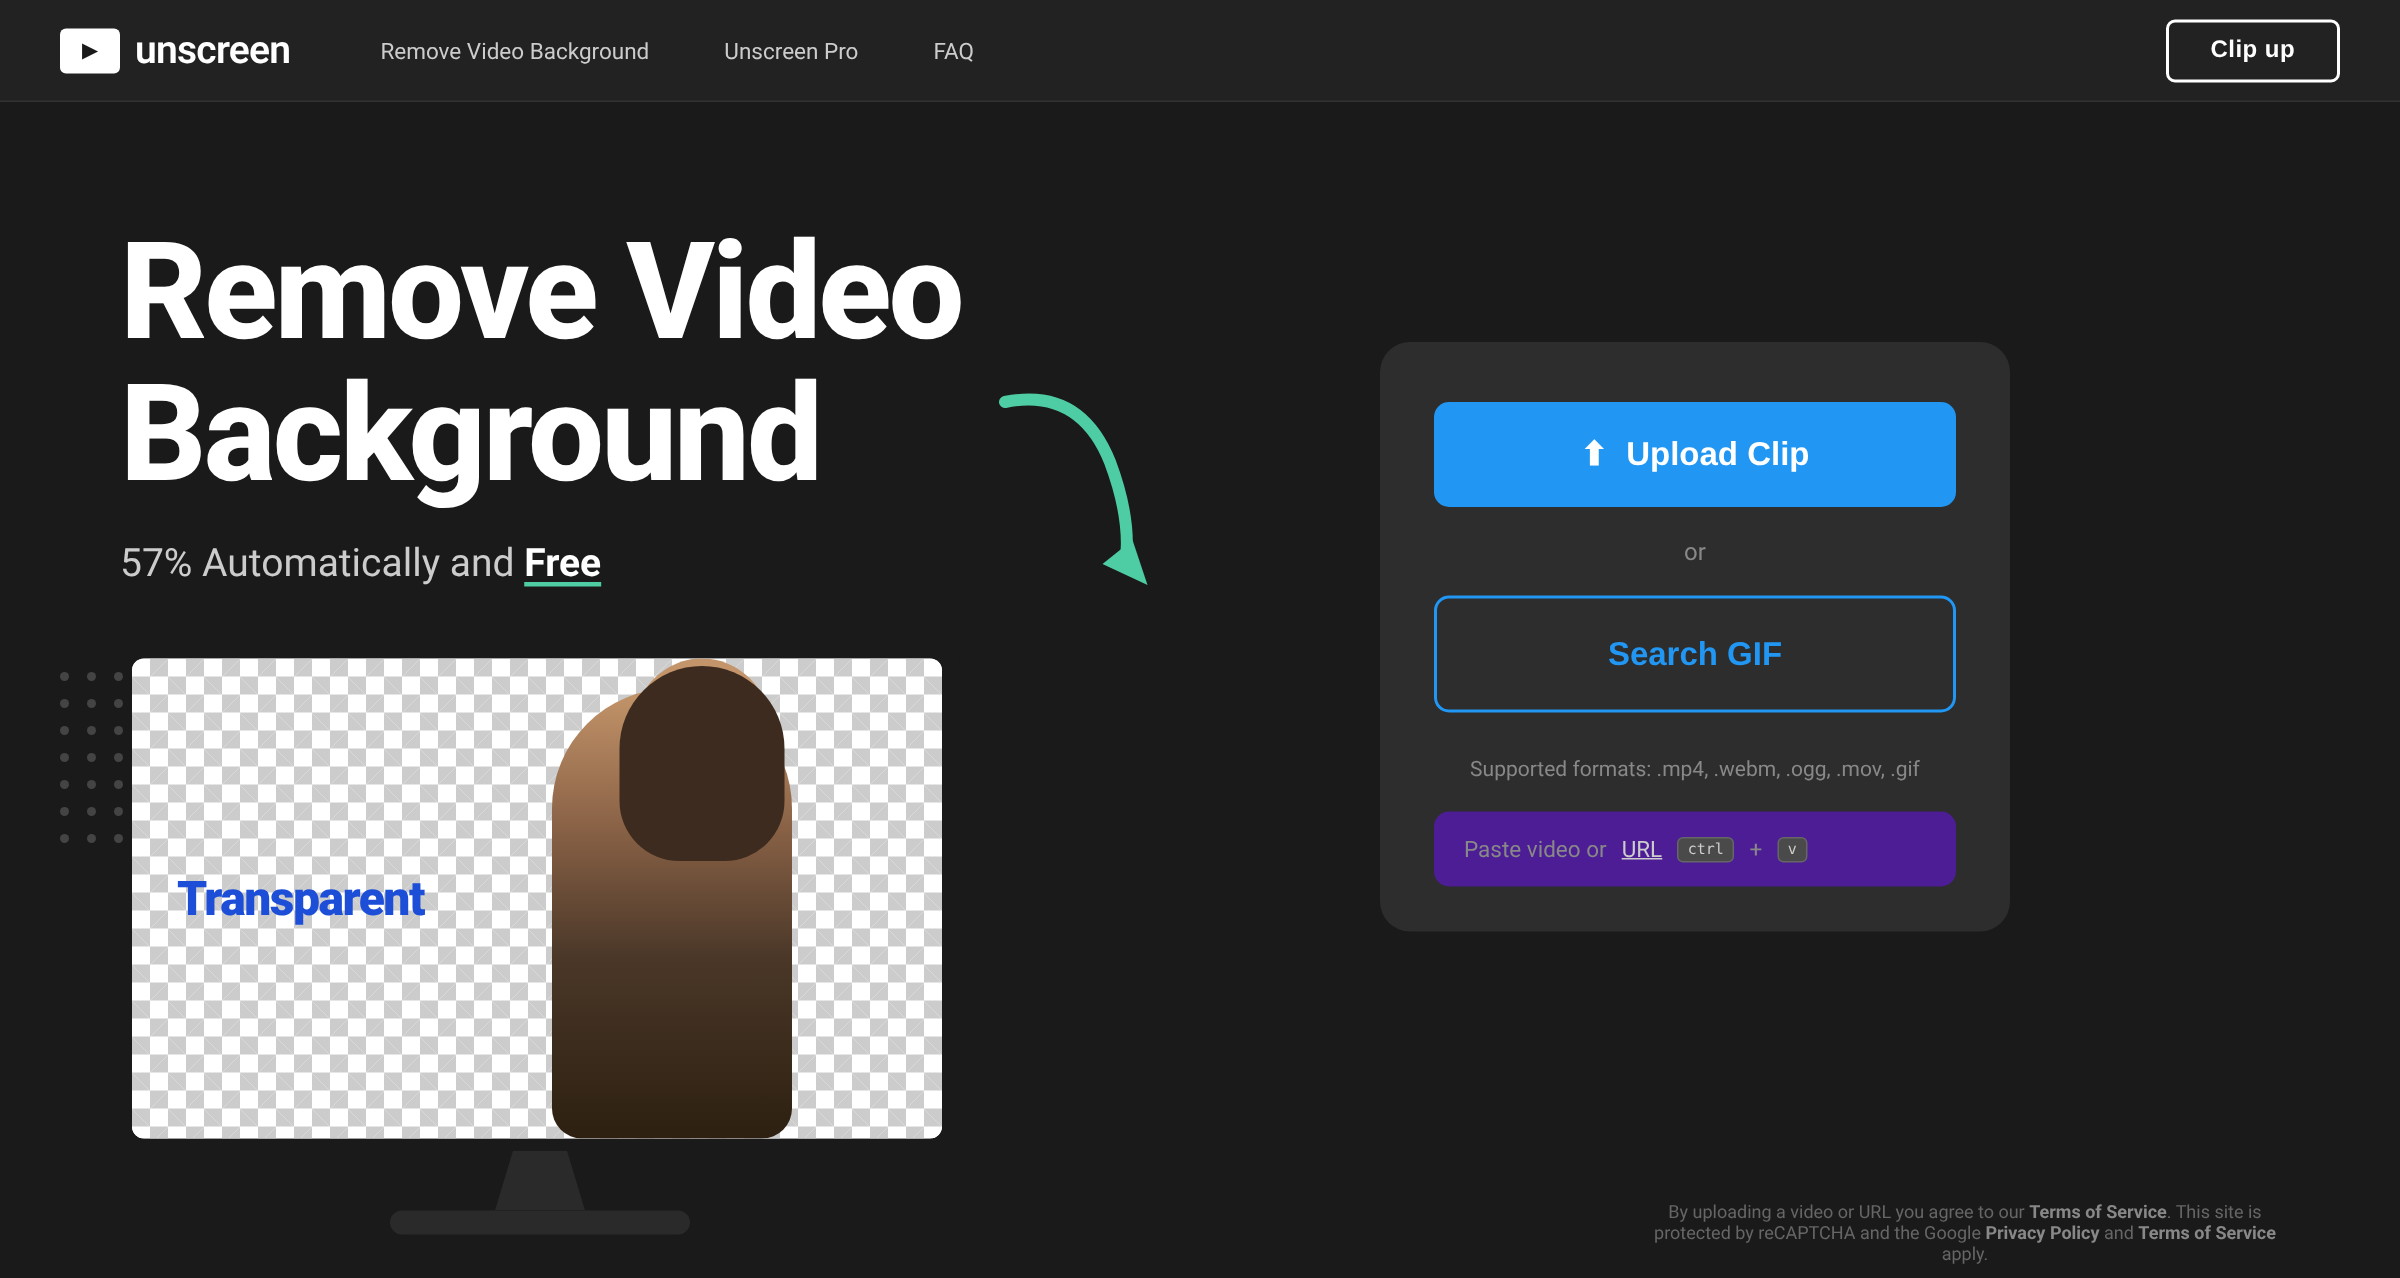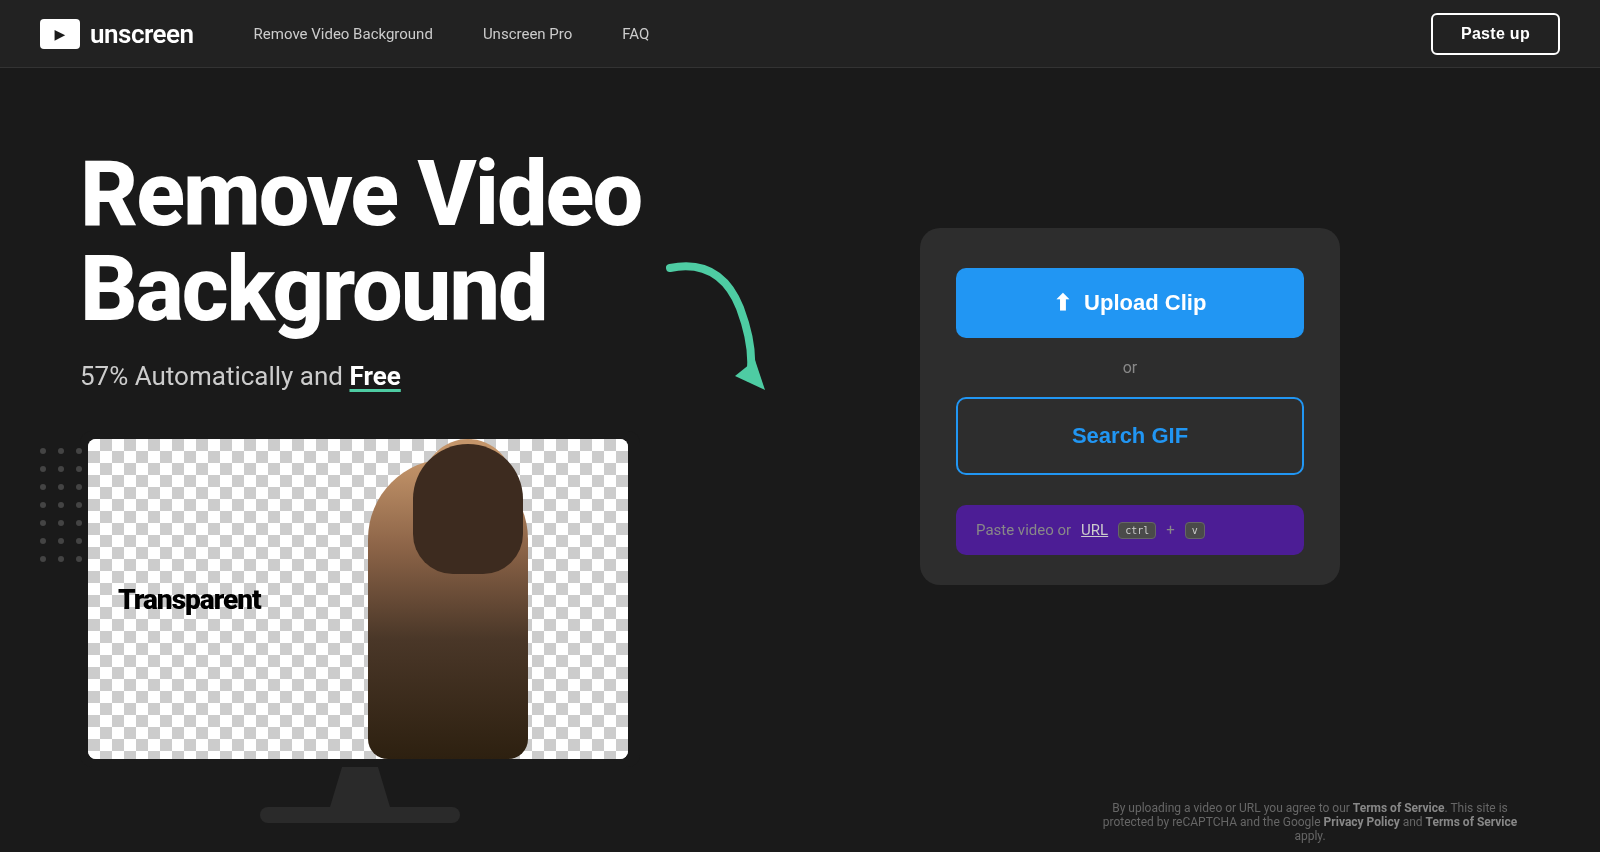--- a/index.html
+++ b/index.html
@@ -166,23 +166,23 @@
       background-size: 24px 24px;
       background-position: 0 0, 0 12px, 12px -12px, -12px 0px;
       background-color: #fff;
     }
 
     .transparent-label {
       position: absolute;
       top: 50%;
       left: 30px;
       transform: translateY(-50%);
-      font-size: 28px;
+      font-size: 32px;
       font-weight: 900;
-      color: #000000;
+      color: #1d4ed8;
       letter-spacing: -1px;
     }
 
     
     .person-shape {
       position: absolute;
       right: 80px;
       bottom: 0;
       width: 200px;
       height: 310px;
@@ -382,21 +382,21 @@
     <span class="logo-text">unscreen</span>
   </div>
 
   <div class="nav-links">
     <a class="nav-link">Remove Video Background</a>
     <a class="nav-link">Unscreen Pro</a>
     <a class="nav-link">FAQ</a>
   </div>
 
   <div class="nav-right">
-    <button class="signup-btn">Paste up</button>
+    <button class="signup-btn">Clip up</button>
   </div>
 </nav>
 
 <div class="main">
 
   <div class="left-section">
     <h1 class="hero-title">
       <span>Remove Video</span><br>
       <span>Background</span>
     </h1>
@@ -458,20 +458,21 @@
     <div class="upload-card">
       <button class="upload-btn">
         <span class="upload-icon">⬆</span>
         <span>Upload Clip</span>
       </button>
 
       <div class="or-divider">or</div>
 
       <button class="search-gif-btn">Search GIF</button>
 
+      <p class="supported-formats">Supported formats: .mp4, .webm, .ogg, .mov, .gif</p>
 
       <div class="paste-section">
         <span>Paste video or </span>
         <span class="url-link">URL</span>
         <span class="key-badge">ctrl</span>
         <span>+</span>
         <span class="key-badge">v</span>
       </div>
     </div>
 

